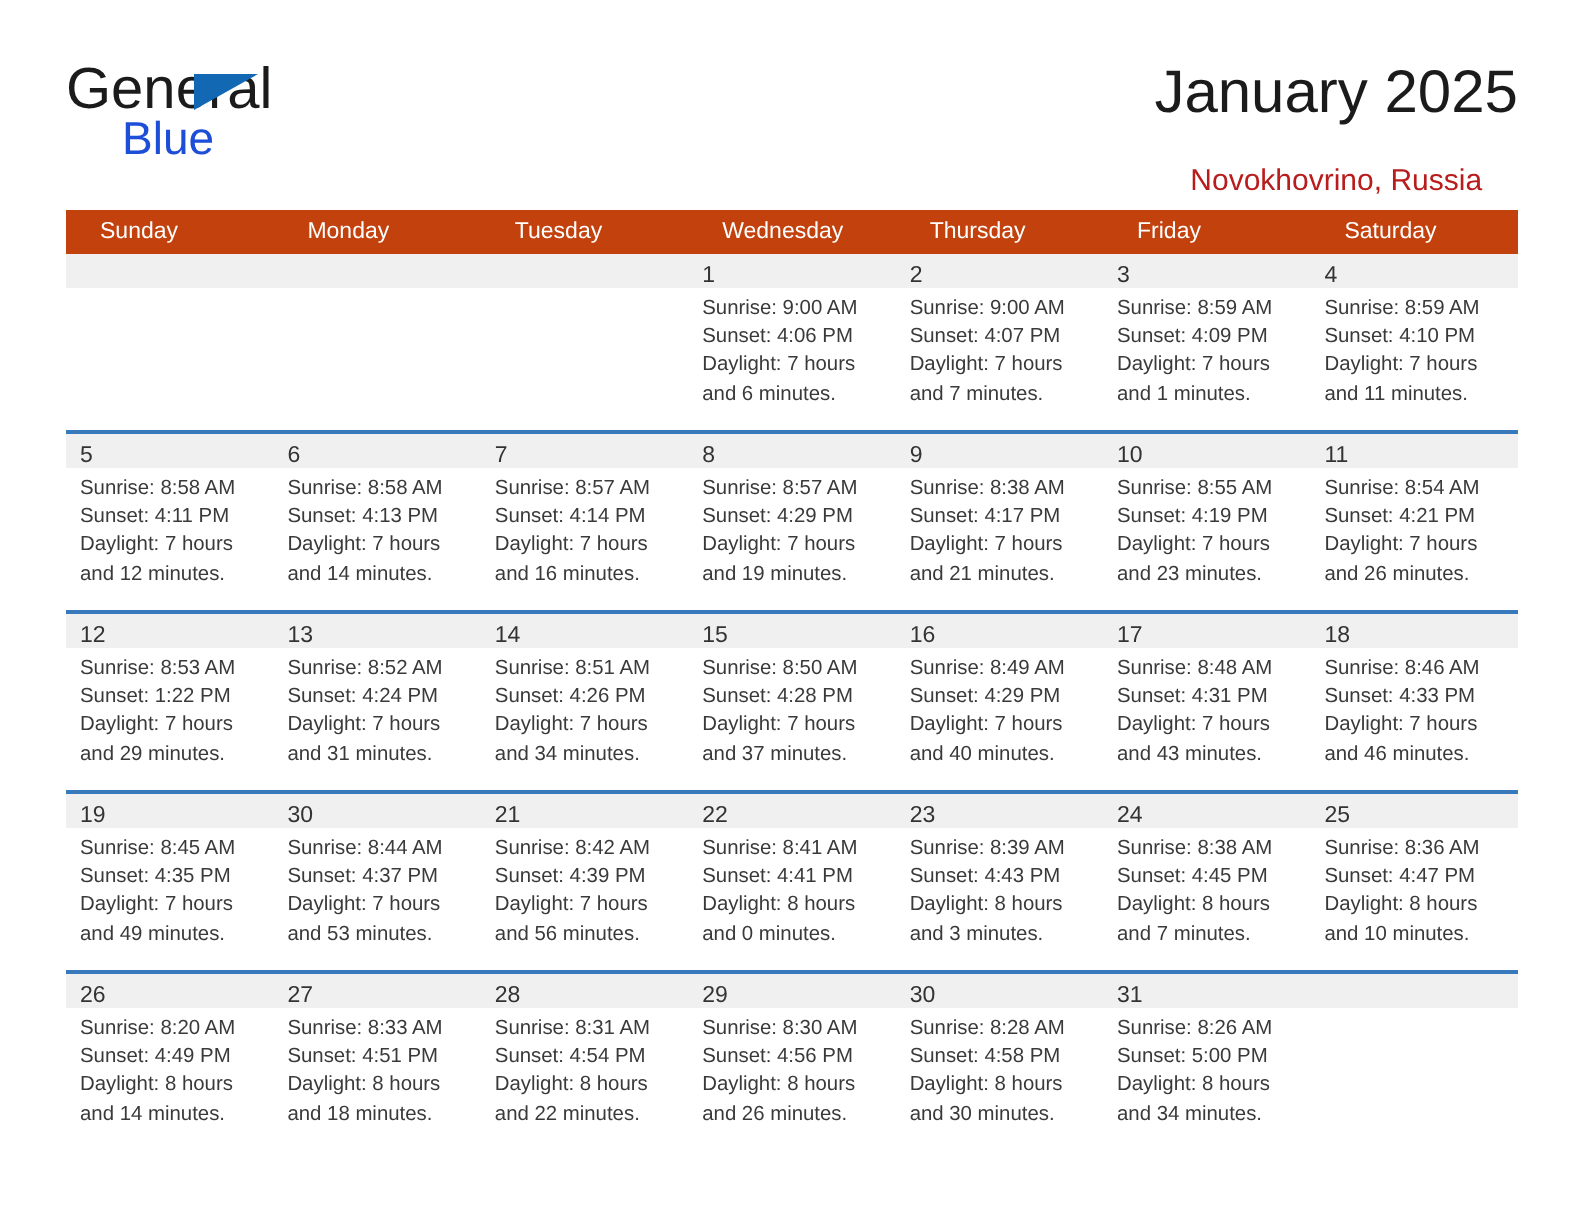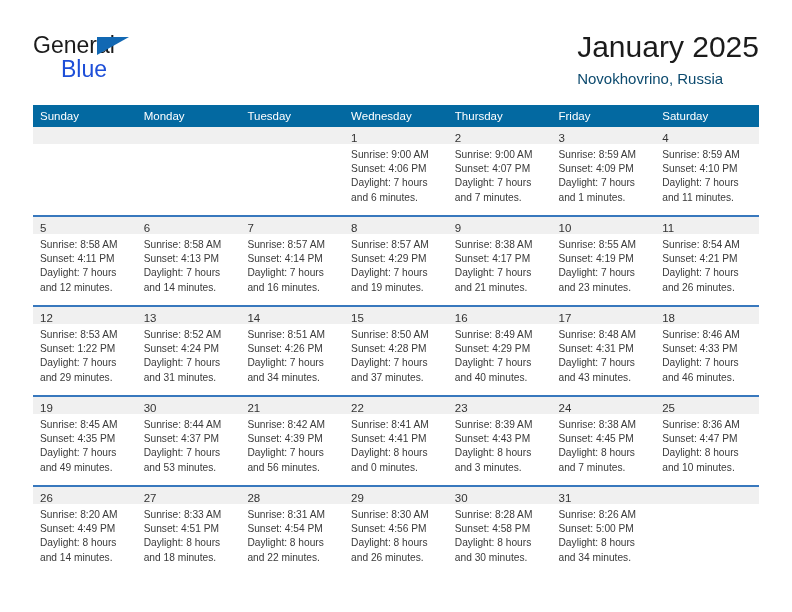--- a/index.html
+++ b/index.html
@@ -35,21 +35,21 @@
     top: 0;
     width: 200px;
     height: 60px;
   }
   .logo-row1 {
     position: relative;
     height: 26px;
     white-space: nowrap;
   }
   .logo-general {
-    font-size: 23px;
+    font-size: 29px;
     color: #1b1b1b;
     letter-spacing: 0px;
     line-height: 26px;
     font-family: "Liberation Sans", sans-serif;
   }
   .logo-tri {
     position: absolute;
     left: 64px;
     top: 5px;
     width: 0;
@@ -64,55 +64,55 @@
   .logo-blue {
     font-size: 23px;
     color: #1d4ed8;
     line-height: 26px;
   }
 
   .title-block {
     position: absolute;
     right: 0;
     top: -4px;
-    text-align: left;
+    text-align: center;
   }
   .cal-title {
     font-size: 30px;
     color: #1b1b1b;
     line-height: 38px;
     white-space: nowrap;
   }
   .cal-subtitle {
     font-size: 15px;
-    color: #0c4a6e;
+    color: #b91c1c;
     line-height: 22px;
-    margin-top: 2px;
+    margin-top: 14px;
     white-space: nowrap;
   }
 
   
   .calendar {
     position: absolute;
     left: 33px;
     top: 105px;
     width: 726px;
   }
   table.cal-table {
     width: 726px;
     border-collapse: collapse;
     table-layout: fixed;
   }
   table.cal-table th {
-    background: #0369a1;
+    background: #c2410c;
     color: #ffffff;
     font-size: 11.5px;
     font-weight: normal;
     text-align: left;
-    padding: 5px 0 5px 7px;
+    padding: 5px 0 5px 17px;
     height: 11px;
     border: none;
   }
   table.cal-table td {
     vertical-align: top;
     padding: 0;
     border: none;
     border-top: 2px solid #3878bd;
     height: 88px;
     width: 103.7px;

